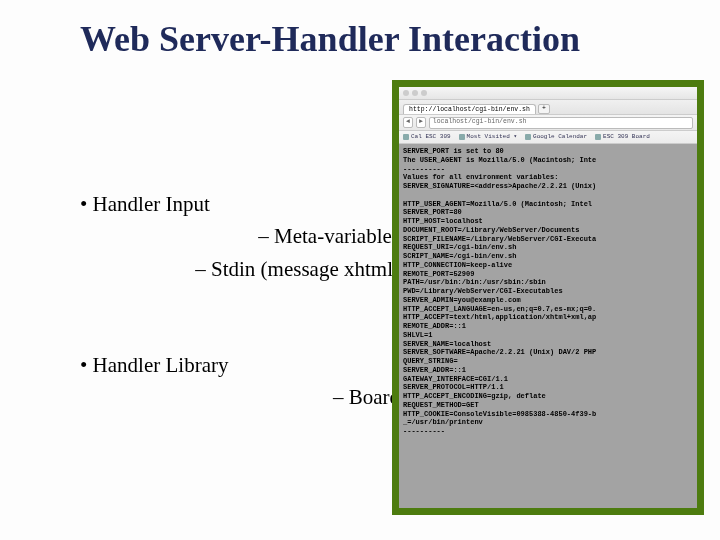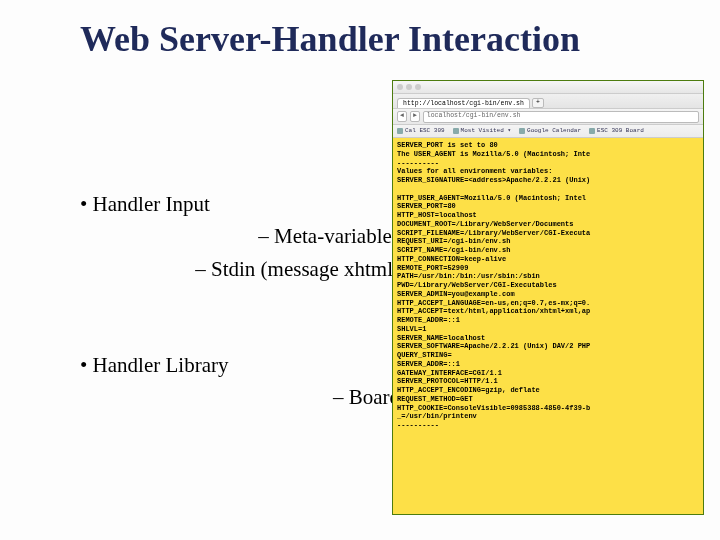--- a/index.html
+++ b/index.html
@@ -49,22 +49,22 @@
   }
   .spacer { height: 50px; }
 
   
   .browser {
     position: absolute;
     left: 392px;
     top: 80px;
     width: 312px;
     height: 435px;
-    border: 1px solid #4d7c0f;
-    background: #fde047;
+    border: 7px solid #4d7c0f;
+    background: #a3a3a3;
     box-sizing: border-box;
     font-family: "Courier New", Courier, monospace;
     font-size: 7px;
     line-height: 1.25;
   }
   .bw-titlebar {
     height: 12px;
     background: linear-gradient(#f6f6f6,#e6e6e6);
     border-bottom: 1px solid #ccc;
     display: flex;

